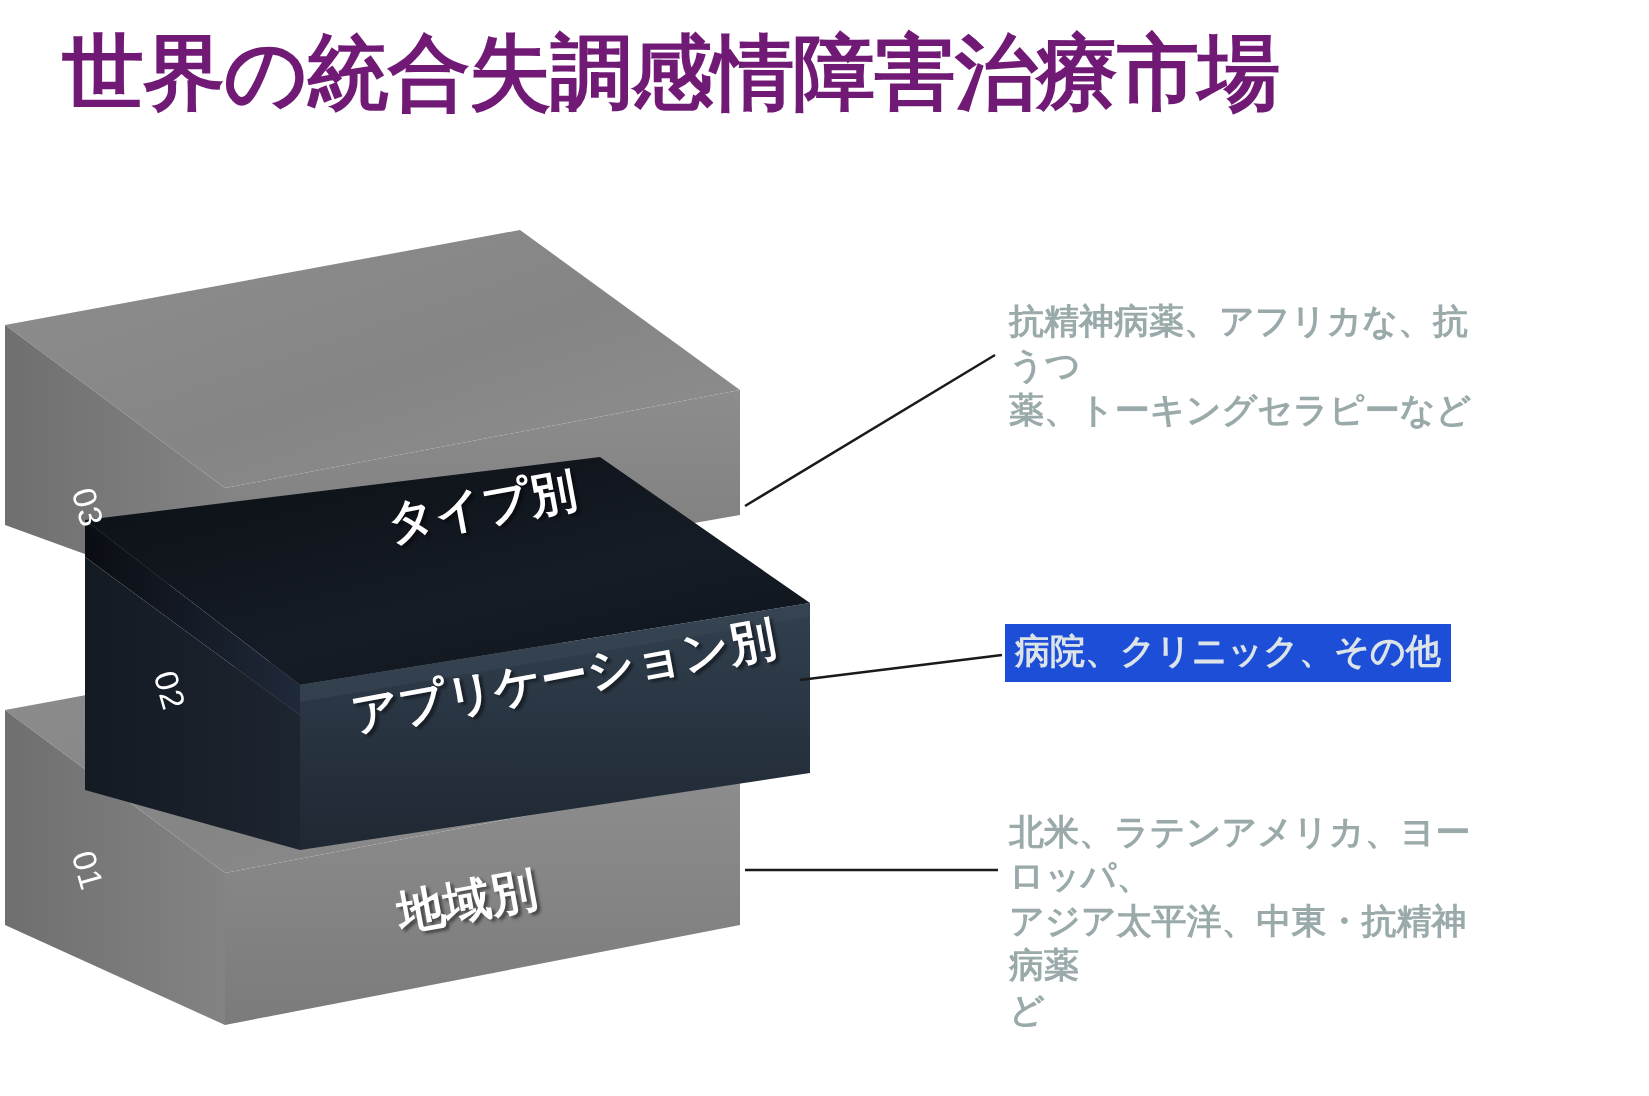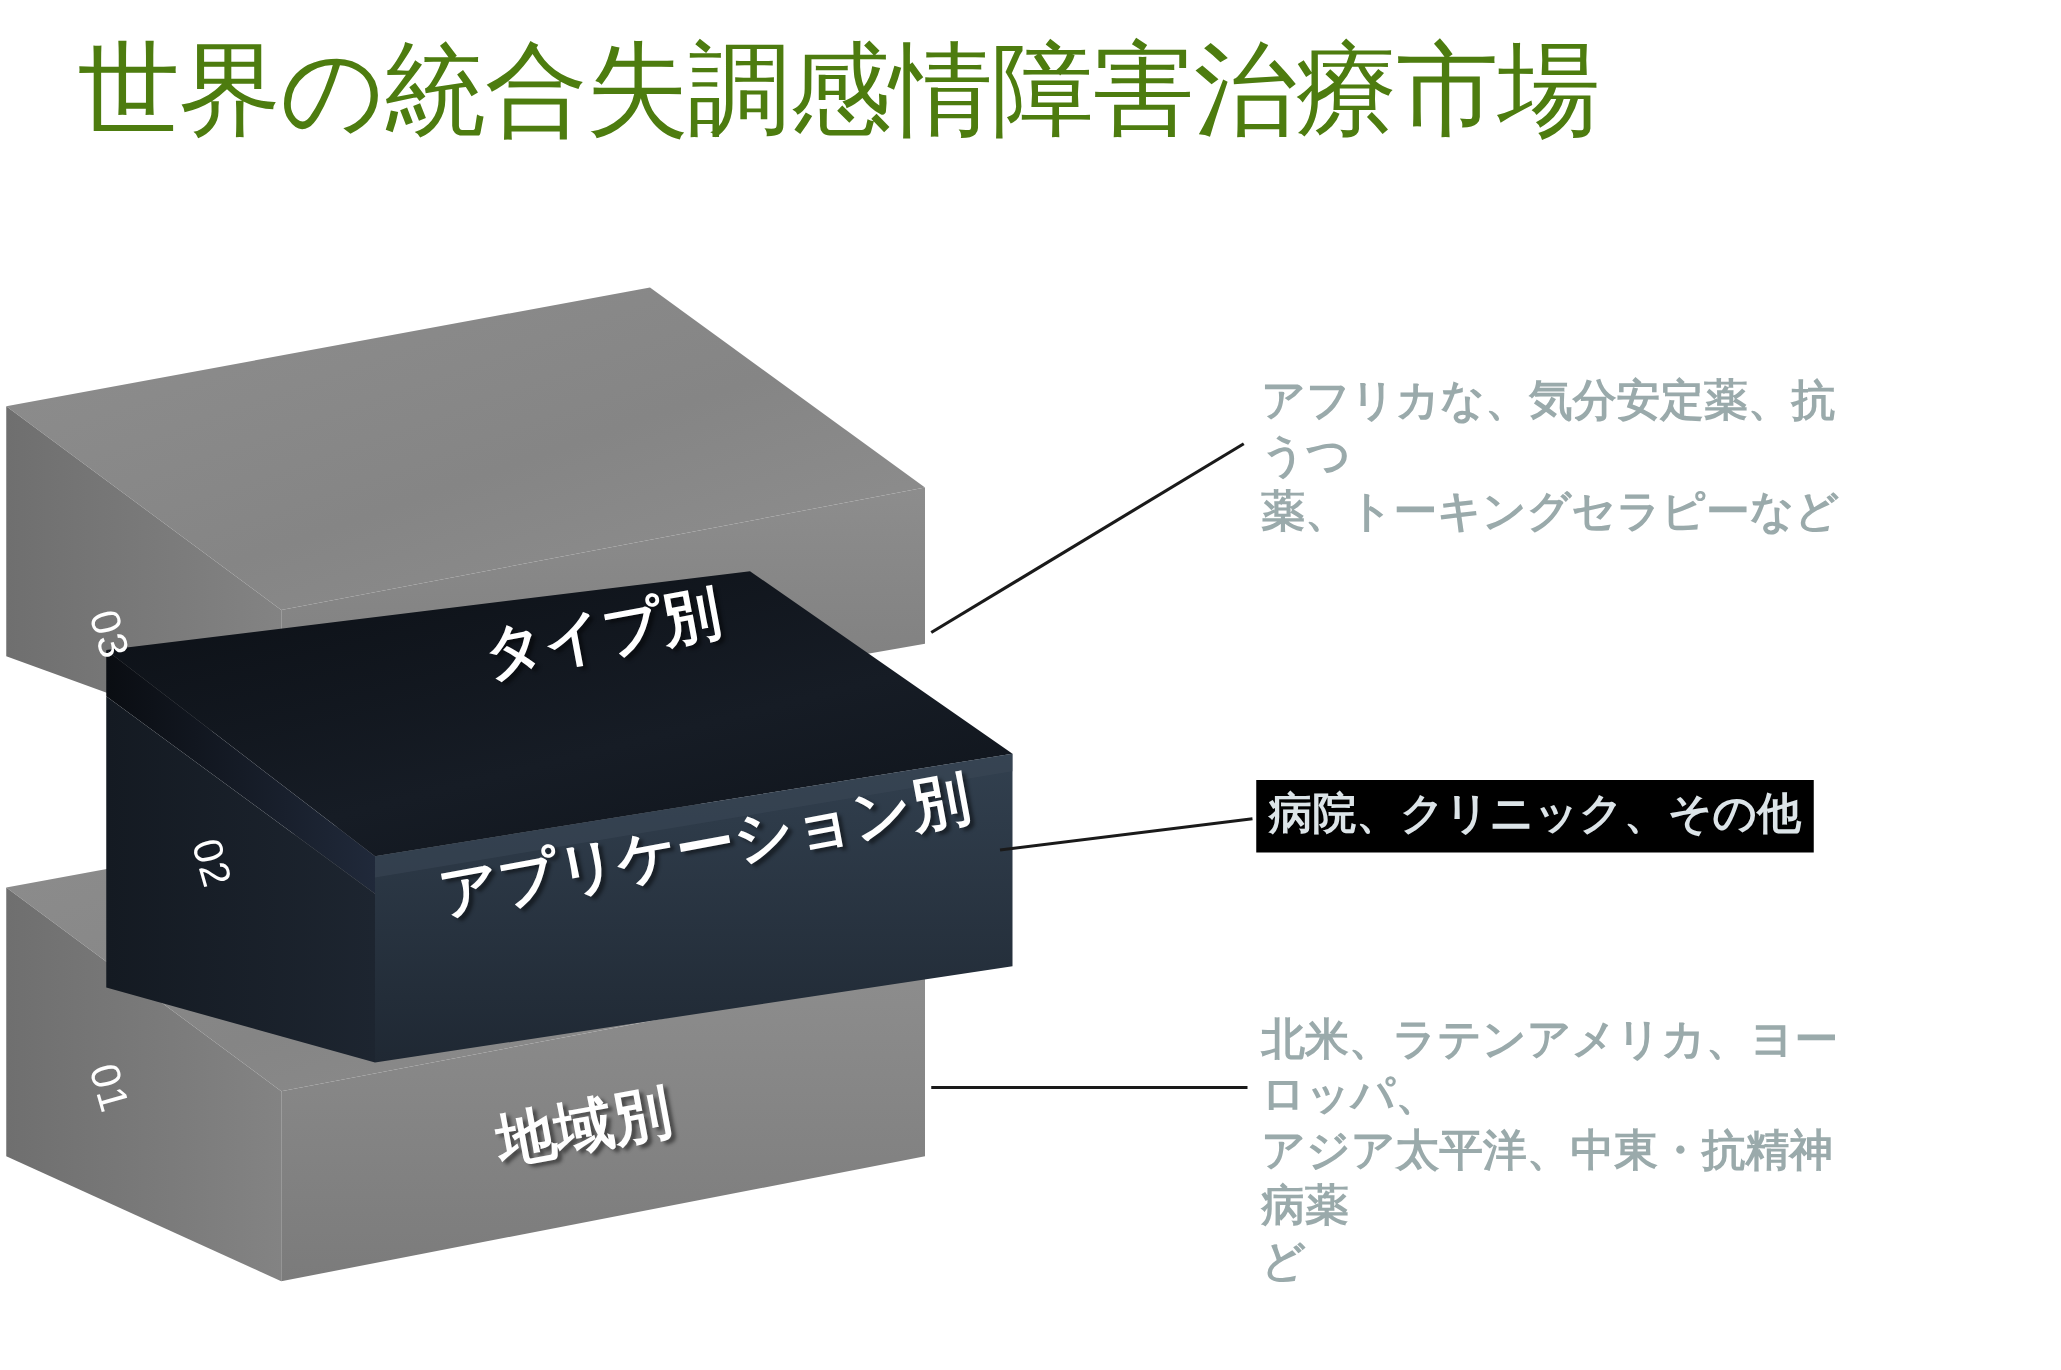--- a/index.html
+++ b/index.html
@@ -15,22 +15,22 @@
     font-family: "Liberation Sans", "DejaVu Sans", sans-serif;
   }
 
   
   #page-title {
     position: absolute;
     left: 62px;
     top: 30px;
     font-size: 82px;
     line-height: 1.05;
-    font-weight: 400;
-    color: #4d7c0f;
+    font-weight: 700;
+    color: #701a75;
     letter-spacing: -1px;
     white-space: nowrap;
   }
 
   
   #stack-graphic {
     position: absolute;
     left: 0px;
     top: 225px;
     width: 840px;
@@ -126,21 +126,21 @@
   #annotation-region {
     left: 1009px;
     top: 810px;
     width: 470px;
   }
   #annotation-application {
     position: absolute;
     left: 1005px;
     top: 624px;
     padding: 6px 10px 10px 10px;
-    background: #000000;
+    background: #1d4ed8;
     font-size: 35px;
     line-height: 1.2;
     font-weight: 700;
     color: #dce4e8;
     white-space: nowrap;
   }
 </style>
 </head>
 <body>
 
@@ -223,20 +223,20 @@
 
   <div class="num-label" id="num-01">01</div>
 </div>
 
 <svg id="callout-lines">
   <line x1="745" y1="506" x2="995" y2="355" stroke="#1a1a1a" stroke-width="2.5"></line>
   <line x1="800" y1="680" x2="1002" y2="655" stroke="#1a1a1a" stroke-width="2.5"></line>
   <line x1="745" y1="870" x2="998" y2="870" stroke="#1a1a1a" stroke-width="2.5"></line>
 </svg>
 
-<div class="annotation" id="annotation-type">アフリカな、気分安定薬、抗うつ
+<div class="annotation" id="annotation-type">抗精神病薬、アフリカな、抗うつ
 薬、トーキングセラピーなど</div>
 
 <div id="annotation-application">病院、クリニック、その他</div>
 
 <div class="annotation" id="annotation-region">北米、ラテンアメリカ、ヨーロッパ、
 アジア太平洋、中東・抗精神病薬
 ど</div>
 
 </body></html>

